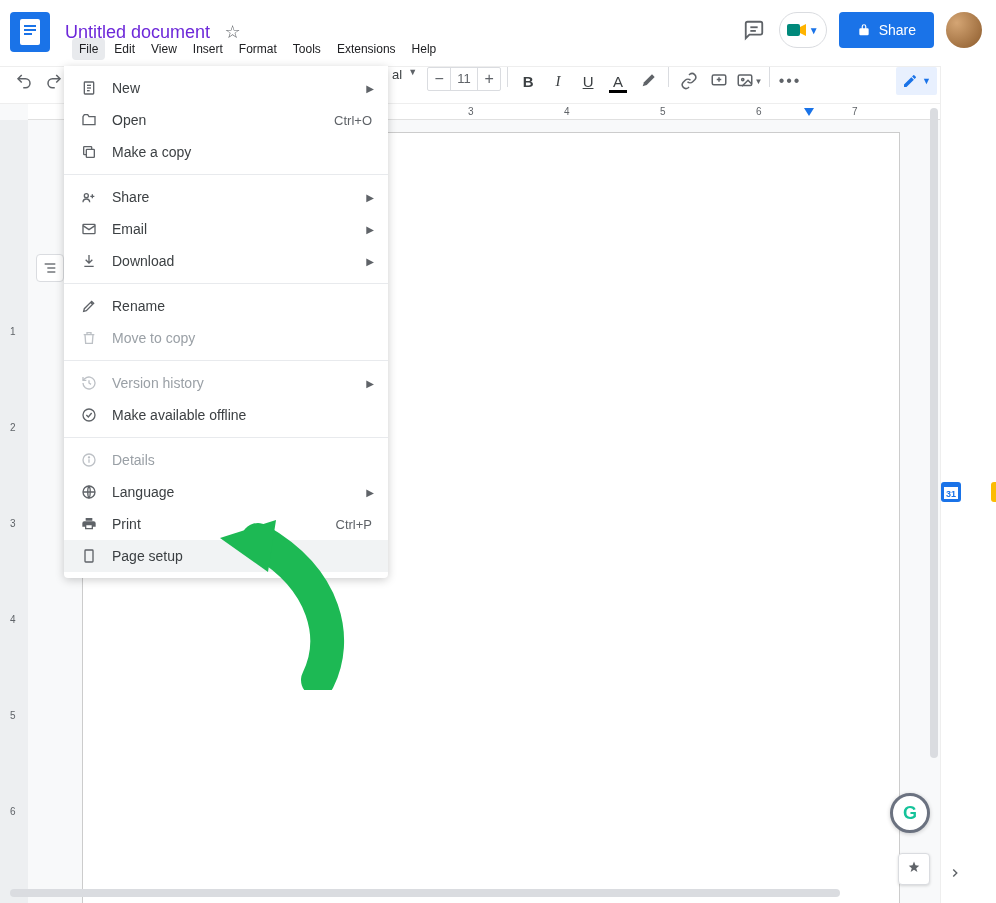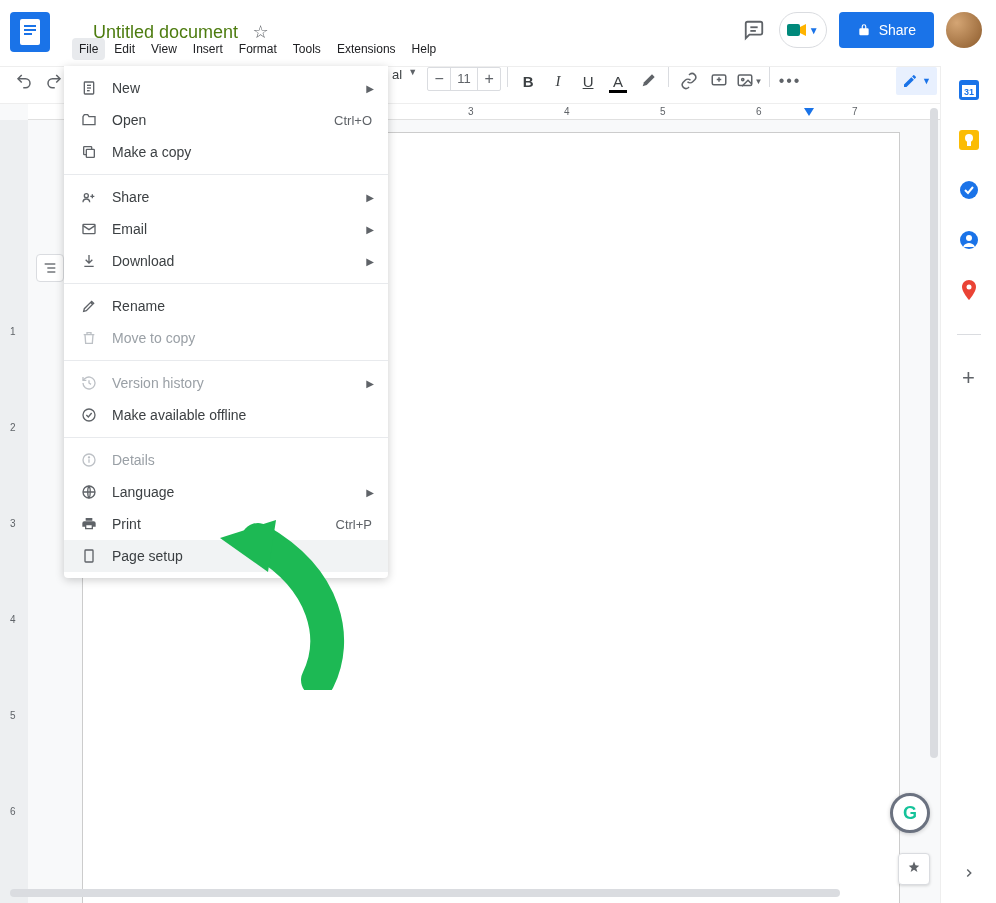--- a/index.html
+++ b/index.html
@@ -8,21 +8,21 @@
   
   .header {
     display: flex; align-items: center; height: 64px; padding: 0 10px;
     position: relative;
   }
   .docs-logo {
     width: 40px; height: 40px; background: #1a73e8; border-radius: 4px;
     display: flex; align-items: center; justify-content: center; margin-right: 10px;
   }
   .title-area { flex: 0 0 auto; }
-  .doc-title { font-size: 18px; color: #4d7c0f; padding-left: 5px; margin-left: 28px;}
+  .doc-title { font-size: 18px; color: #6d28d9; padding-left: 5px;}
   .star-icon { color: #5f6368; margin-left: 10px; font-size: 18px; }
   .header-right { position: absolute; right: 14px; top: 12px; display: flex; align-items: center; gap: 12px; }
   .comments-icon { width: 26px; height: 26px; color: #5f6368; display:flex; align-items:center; justify-content:center; font-size:20px;}
   .meet-button {
     width: 48px; height: 36px; border: 1px solid #dadce0; border-radius: 20px;
     display: flex; align-items: center; justify-content: center; gap: 2px;
   }
   .share-button {
     background: #1a73e8; color: #fff; height: 36px; padding: 0 18px;
     border-radius: 4px; display: flex; align-items: center; gap: 8px;
@@ -103,21 +103,21 @@
     position:absolute; left:10px; right:16px; bottom:4px; height:10px;
   }
   .scrollbar-thumb-h {
     position:absolute; left:0; width:830px; height:8px; background:#dadce0; border-radius:4px;
   }
 
   
   .sidepanel {
     position:absolute; right:0; top:66px; width:56px; bottom:0;
     border-left:1px solid #eee; background:#fff;
-    display:flex; flex-direction:column; align-items:center; padding-top:14px; gap:30px;
+    display:flex; align-items:center; padding-top:14px; gap:30px;
   }
   .side-icon { width:20px; height:20px; border-radius:3px;}
   .side-sep { width:24px; height:1px; background:#dadce0; margin-top:4px;}
   .side-plus { font-size:22px; color:#5f6368; font-weight:300;}
   .side-expand {
     position:absolute; bottom:16px; width:28px; height:28px;
     display:flex; align-items:center; justify-content:center; color:#5f6368;
   }
 
   

